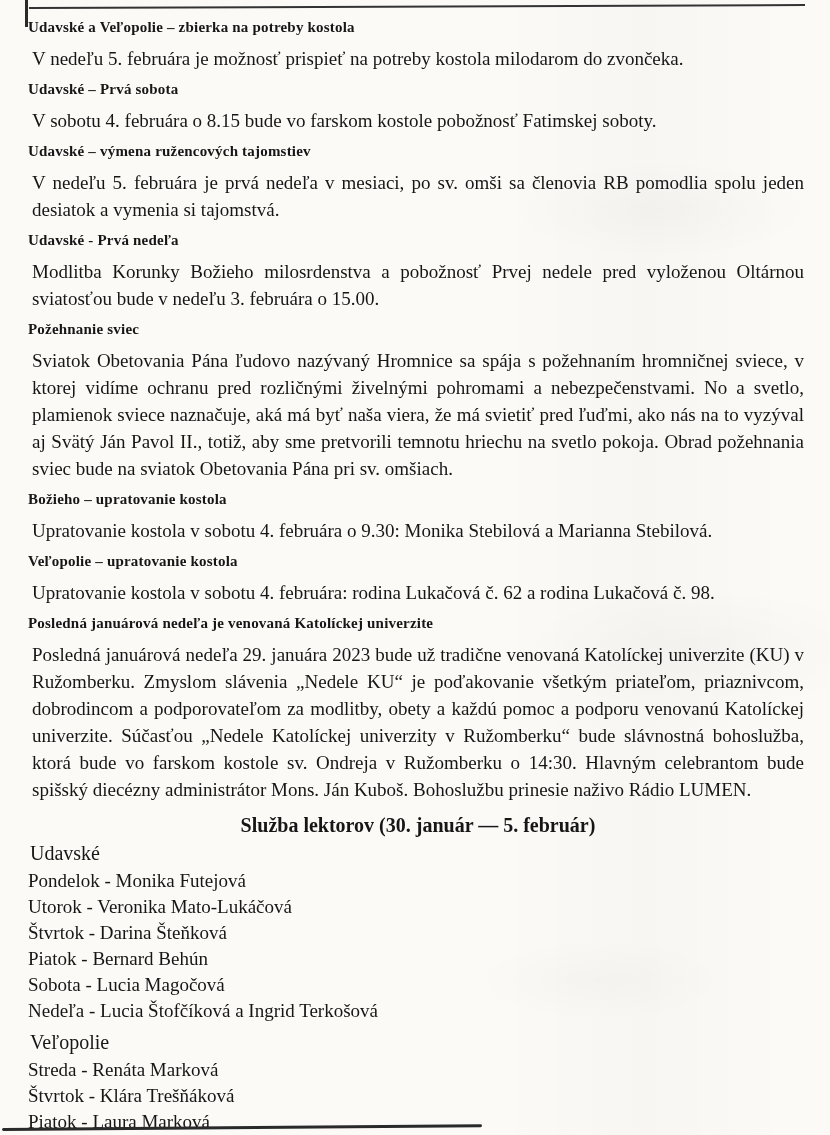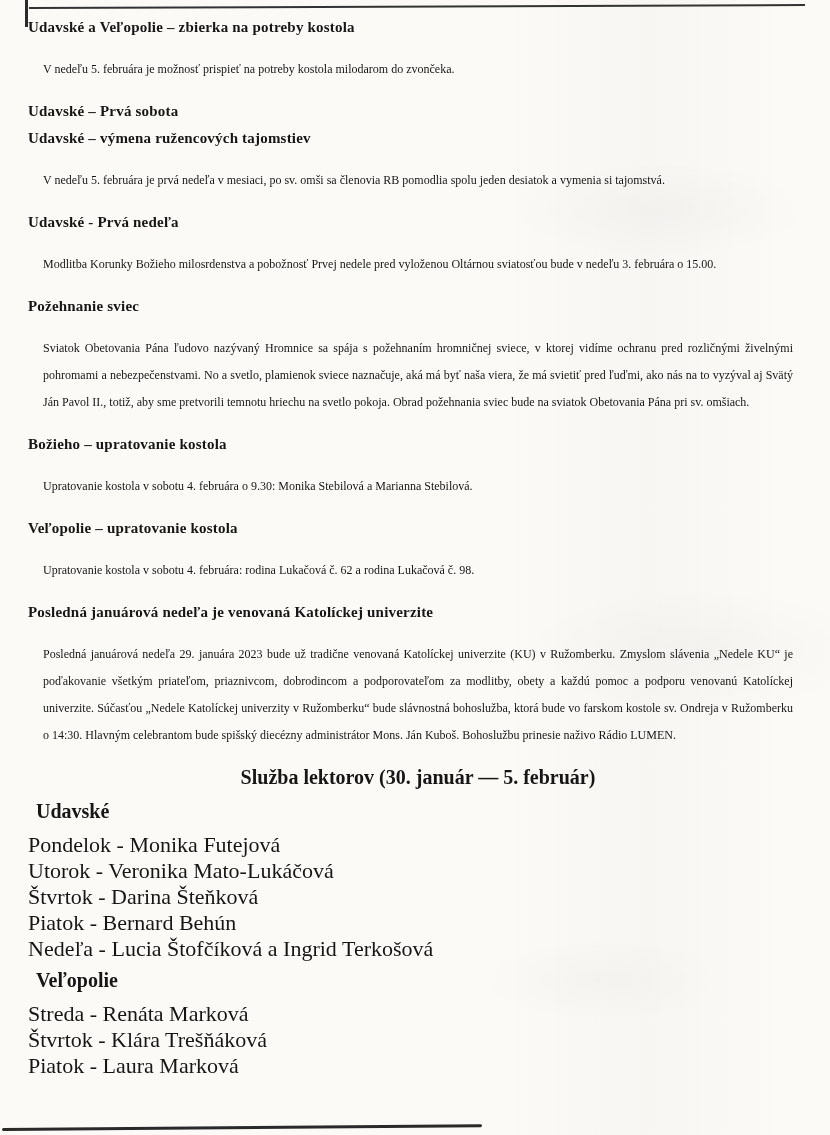--- a/index.html
+++ b/index.html
@@ -28,49 +28,50 @@
   .bottom-rule{
     position:absolute;left:2px;top:1128px;width:480px;height:3px;background:#2a2a2a;
     border-radius:2px;
     transform:rotate(-0.45deg);transform-origin:left center;
   }
   .content{position:relative;padding-top:2px;}
   h2.sec{
     margin:0;font-size:15px;line-height:27px;font-weight:bold;letter-spacing:0.2px;
   }
   p.body{
-    margin:15px;font-size:12px;line-height:27px;text-align:justify;
+    margin:4px;font-size:19px;line-height:27px;text-align:justify;
   }
   .lectors-title{
     margin:9px 0 0 0;text-align:center;font-size:20px;line-height:26px;font-weight:bold;
   }
   .group-name{
-    margin:8px;font-size:20px;line-height:26px;font-weight:bold;
+    margin:2px;font-size:20px;line-height:26px;font-weight:normal;
   }
   .group-name.second{margin-top:5px;}
   .entry{
-    font-size:22px;line-height:26px;
+    font-size:19px;line-height:26px;
   }
 </style>
 </head>
 <body>
 
 <div class="page">
   <div class="corner-tick"></div>
   <div class="top-rule"></div>
 
   <div class="content">
 
     <section>
       <h2 class="sec">Udavské a Veľopolie – zbierka na potreby kostola</h2>
       <p class="body">V nedeľu 5. februára je možnosť prispieť na potreby kostola milodarom do zvončeka.</p>
     </section>
 
     <section>
       <h2 class="sec">Udavské – Prvá sobota</h2>
+      <p class="body">V sobotu 4. februára o 8.15 bude vo farskom kostole pobožnosť Fatimskej soboty.</p>
     </section>
 
     <section>
       <h2 class="sec">Udavské – výmena ružencových tajomstiev</h2>
       <p class="body">V nedeľu 5. februára je prvá nedeľa v mesiaci, po sv. omši sa členovia RB pomodlia spolu jeden desiatok a vymenia si tajomstvá.</p>
     </section>
 
     <section>
       <h2 class="sec">Udavské - Prvá nedeľa</h2>
       <p class="body">Modlitba Korunky Božieho milosrdenstva a pobožnosť Prvej nedele pred vyloženou Oltárnou sviatosťou bude v nedeľu 3. februára o 15.00.</p>
@@ -97,20 +98,21 @@
     </section>
 
     <h3 class="lectors-title">Služba lektorov (30. január — 5. február)</h3>
 
     <div>
       <div class="group-name">Udavské</div>
       <div class="entry">Pondelok - Monika Futejová</div>
       <div class="entry">Utorok - Veronika Mato-Lukáčová</div>
       <div class="entry">Štvrtok - Darina Šteňková</div>
       <div class="entry">Piatok - Bernard Behún</div>
+      <div class="entry">Sobota - Lucia Magočová</div>
       <div class="entry">Nedeľa - Lucia Štofčíková a Ingrid Terkošová</div>
     </div>
 
     <div>
       <div class="group-name second">Veľopolie</div>
       <div class="entry">Streda - Renáta Marková</div>
       <div class="entry">Štvrtok - Klára Trešňáková</div>
       <div class="entry">Piatok - Laura Marková</div>
     </div>
 

